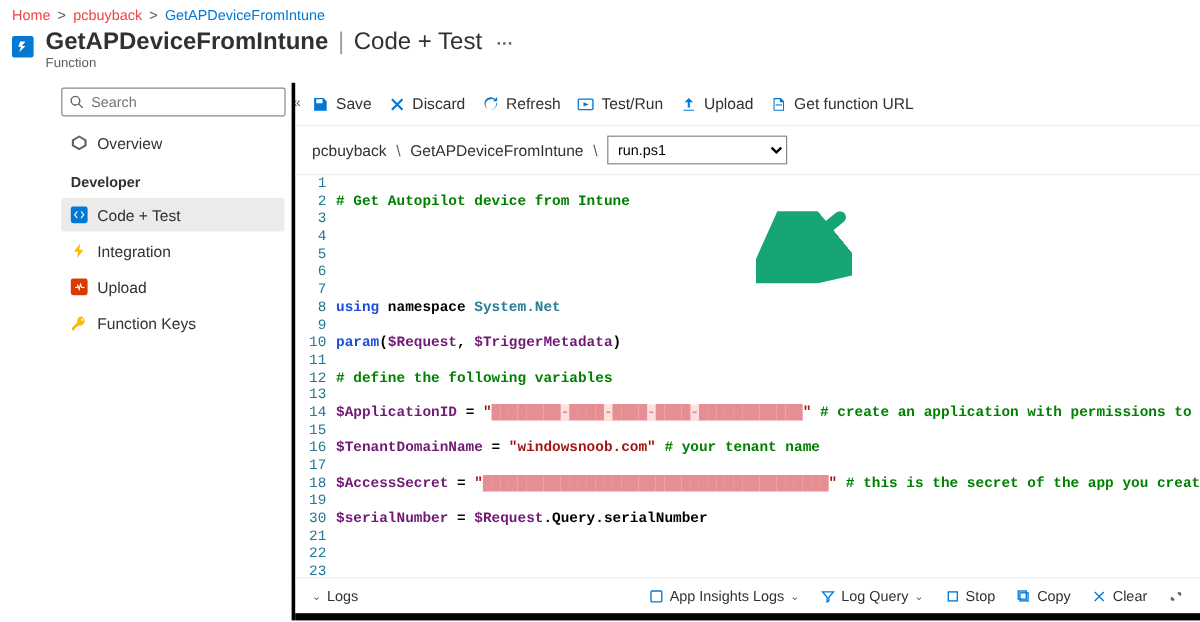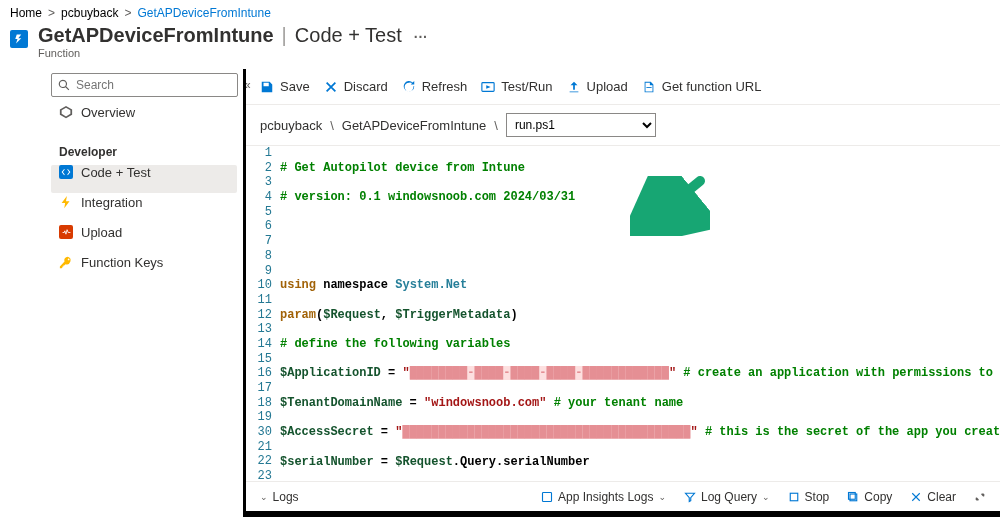--- a/index.html
+++ b/index.html
@@ -1,21 +1,21 @@
 <!DOCTYPE html>
 <html><head>
 <meta charset="utf-8">
 <style>
   * { box-sizing: border-box; margin: 0; padding: 0; }
   html, body { width: 1000px; height: 518px; font-family: "Segoe UI", Arial, sans-serif; font-size: 13px; color: #323130; background: #ffffff; overflow: hidden; }
 
   
   .breadcrumb { display: flex; align-items: center; gap: 6px; padding: 6px 10px 2px 10px; font-size: 12px; color: #0078d4; }
   .breadcrumb .sep { color: #605e5c; }
-  .breadcrumb .crumb { color: #000000; cursor: pointer; }
+  .breadcrumb .crumb { color: #ef4444; cursor: pointer; }
   .breadcrumb .crumb.current { color: #0078d4; }
 
   
   .header { display: flex; align-items: flex-start; padding: 2px 10px 10px 10px; gap: 10px; }
   .header .icon-box { width: 18px; height: 18px; background: #0078d4; border-radius: 2px; display: flex; align-items: center; justify-content: center; margin-top: 6px; }
   .header .icon-box svg { width: 12px; height: 12px; fill: #fff; }
   .header .titles { display: flex; flex-direction: column; }
   .header h1 { font-size: 20px; font-weight: 600; color: #323130; display: flex; align-items: baseline; gap: 4px; }
   .header h1 .light { font-weight: 400; }
   .header h1 .pipe { color: #a19f9d; font-weight: 300; padding: 0 4px; }
@@ -25,21 +25,21 @@
   .columns { display: flex; height: calc(518px - 70px); margin-left: 43px; }
 
   
   .sidebar { width: 200px; border-right: none; padding: 4px 6px 0 8px; display: flex; flex-direction: column; gap: 2px; position: relative; }
   .search-row { display: flex; align-items: center; gap: 6px; margin-bottom: 6px; }
   .search-box { flex: 1; display: flex; align-items: center; border: 1px solid #8a8886; border-radius: 2px; height: 24px; padding: 0 6px; gap: 6px; color: #605e5c; }
   .search-box svg { width: 12px; height: 12px; fill: #605e5c; }
   .search-box input { border: none; outline: none; font-size: 12px; flex: 1; background: transparent; }
   .collapse-chevrons { color: #605e5c; font-size: 12px; cursor: pointer; letter-spacing: -3px; }
 
-  .side-item { display: flex; align-items: flex-start; gap: 8px; height: 28px; padding: 0 8px; font-size: 13px; border-radius: 2px; cursor: pointer; color: #323130; }
+  .side-item { display: flex; align-items: center; gap: 8px; height: 28px; padding: 0 8px; font-size: 13px; border-radius: 2px; cursor: pointer; color: #323130; }
   .side-item .ic { width: 14px; height: 14px; display: inline-flex; align-items: center; justify-content: center; }
   .side-item.active { background: #edebe9; font-weight: 400; }
   .side-item .ic.square { background: #0078d4; color: #fff; font-size: 8px; border-radius: 2px; }
   .side-item .ic.bolt svg { fill: #ffb900; }
   .side-item .ic.heart { background: #d83b01; border-radius: 2px; }
   .side-item .ic.heart svg { fill: #fff; width: 9px; height: 9px; }
   .side-item .ic.key svg { fill: #ffb900; }
   .side-item .ic.overview svg { fill: #605e5c; }
   .side-section { font-size: 12px; color: #323130; font-weight: 600; padding: 10px 8px 4px 8px; }
 
@@ -54,23 +54,23 @@
   .path-row { display: flex; align-items: center; gap: 8px; padding: 8px 14px; font-size: 13px; }
   .path-row .slash { color: #605e5c; }
   .path-row select { border: 1px solid #8a8886; height: 24px; width: 150px; font-size: 12px; padding: 0 4px; background: #fff; }
 
   .editor { flex: 1; border-top: 1px solid #edebe9; overflow: hidden; display: flex; font-family: Consolas, "Courier New", monospace; font-size: 12px; line-height: 14.7px; position: relative; }
   .gutter { width: 34px; text-align: right; color: #237893; padding: 0 8px 0 0; user-select: none; }
   .gutter div { height: 14.7px; }
   .code { flex: 1; white-space: pre; overflow: hidden; color: #000; position: relative; }
   .code .ln { height: 14.7px; display: block; font-weight: bold; }
   .c-comment { color: #008000; }
-  .c-keyword { color: #a16207; }
+  .c-keyword { color: #1d4ed8; }
   .c-type    { color: #267f99; }
-  .c-var     { color: #14532d; }
+  .c-var     { color: #701a75; }
   .c-string  { color: #a31515; }
   .c-redacted { color: #e58f94; background: #fde0e0; }
 
   .arrow-annot { position: absolute; left: 350px; top: 30px; pointer-events: none; }
 
   .logs-bar { height: 30px; border-top: 1px solid #edebe9; display: flex; align-items: center; padding: 0 14px; gap: 18px; font-size: 12px; color: #323130; }
   .logs-bar .spacer { flex: 1; }
   .logs-bar .lb-btn { display: flex; align-items: center; gap: 5px; cursor: pointer; }
   .logs-bar .lb-btn svg { width: 12px; height: 12px; fill: none; stroke: #0078d4; stroke-width: 1.5; }
   .logs-bar .chev { font-size: 9px; color: #605e5c; }
@@ -240,21 +240,20 @@
           <div>17</div>
           <div>18</div>
           <div>19</div>
           <div>30</div>
           <div>21</div>
           <div>22</div>
           <div>23</div>
       </div>
       <div class="code">
 <span class="ln"><span class="c-comment"># Get Autopilot device from Intune</span></span>
-<span class="ln"><span class="c-comment"># version: 0.1 windowsnoob.com 2024/03/31</span></span>
 <span class="ln"> </span>
 <span class="ln"> </span>
 <span class="ln"><span class="c-keyword">using</span><span> namespace </span><span class="c-type">System.Net</span></span>
 <span class="ln"><span class="c-keyword">param</span><span>(</span><span class="c-var">$Request</span><span>, </span><span class="c-var">$TriggerMetadata</span><span>)</span></span>
 <span class="ln"><span class="c-comment"># define the following variables</span></span>
 <span class="ln"><span class="c-var">$ApplicationID</span><span> = </span><span class="c-string">"</span><span class="c-redacted">████████-████-████-████-████████████</span><span class="c-string">"</span><span class="c-comment"> # create an application with permissions to delete devices in Azure</span></span>
 <span class="ln"><span class="c-var">$TenantDomainName</span><span> = </span><span class="c-string">"windowsnoob.com"</span><span class="c-comment"> # your tenant name</span></span>
 <span class="ln"><span class="c-var">$AccessSecret</span><span> = </span><span class="c-string">"</span><span class="c-redacted">████████████████████████████████████████</span><span class="c-string">"</span><span class="c-comment"> # this is the secret of the app you create in app registrations</span></span>
 <span class="ln"><span class="c-var">$serialNumber</span><span> = </span><span class="c-var">$Request</span><span>.Query.serialNumber</span></span>
 

